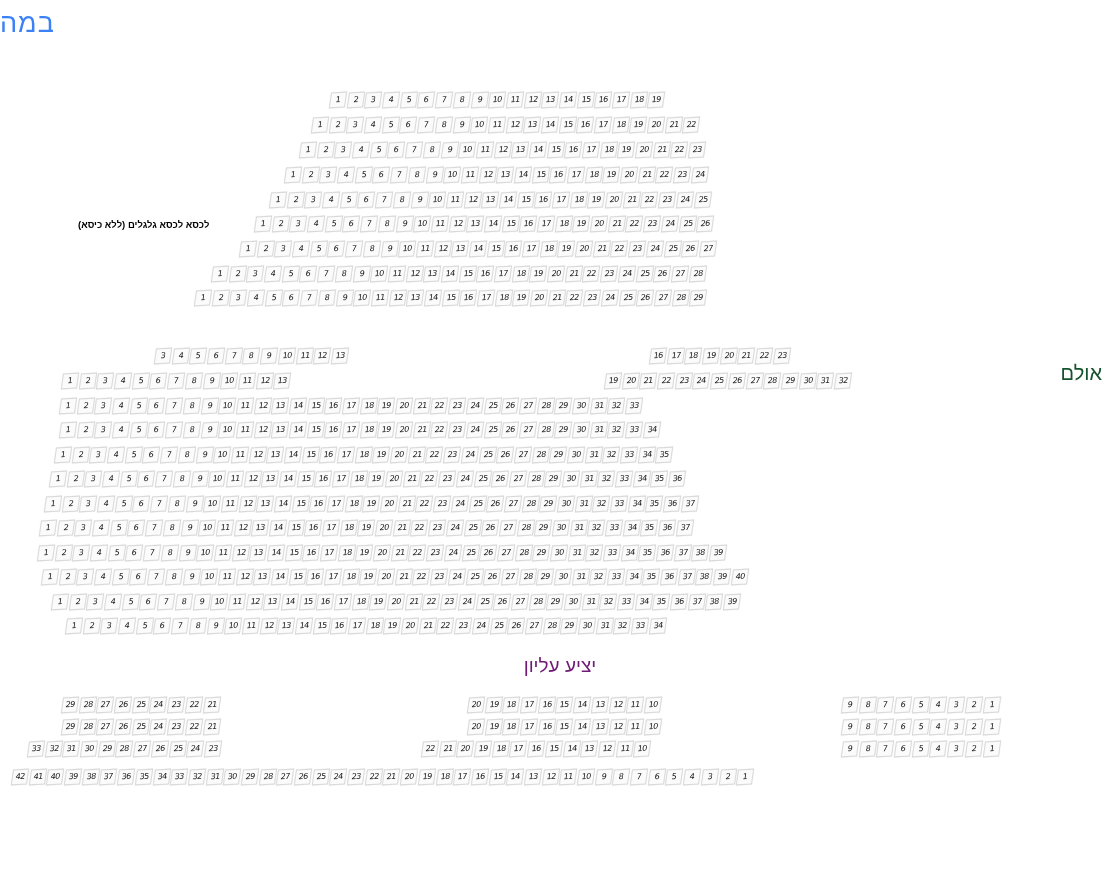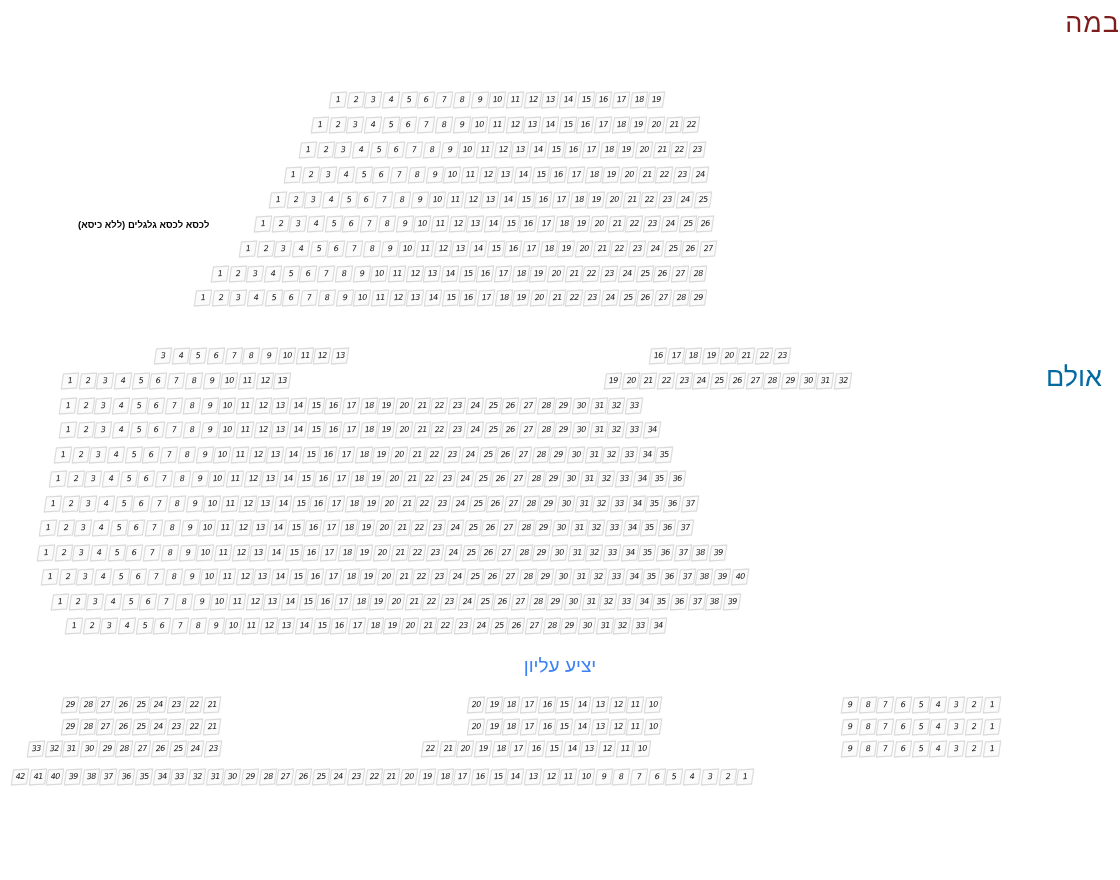--- a/index.html
+++ b/index.html
@@ -13,40 +13,40 @@
     height: 880px;
     position: relative;
     font-family: "Liberation Sans", sans-serif;
     overflow: hidden;
   }
   #stage-label {
     position: absolute;
     left: 0;
     top: 8px;
     width: 1120px;
-    text-align: right;
+    text-align: left;
     font-size: 27px;
-    color: #7f1d1d;
+    color: #3b82f6;
     letter-spacing: 1px;
   }
   #hall-label {
     position: absolute;
     right: 18px;
     top: 362px;
-    font-size: 27px;
-    color: #0369a1;
+    font-size: 20px;
+    color: #14532d;
   }
   #balcony-label {
     position: absolute;
     left: 0;
     top: 655px;
     width: 1120px;
     text-align: center;
     font-size: 19px;
-    color: #3b82f6;
+    color: #701a75;
   }
   #wheelchair-note {
     position: absolute;
     left: 78px;
     top: 219px;
     font-size: 9.5px;
     color: #000;
     font-weight: bold;
     white-space: nowrap;
     direction: rtl;

